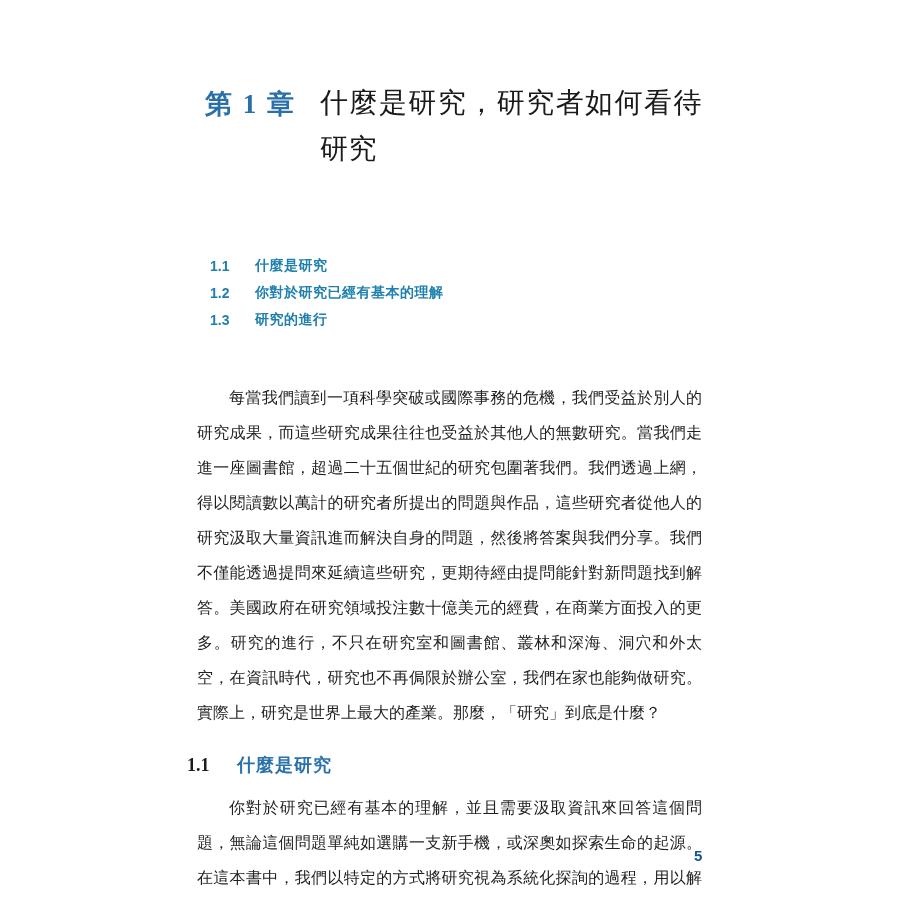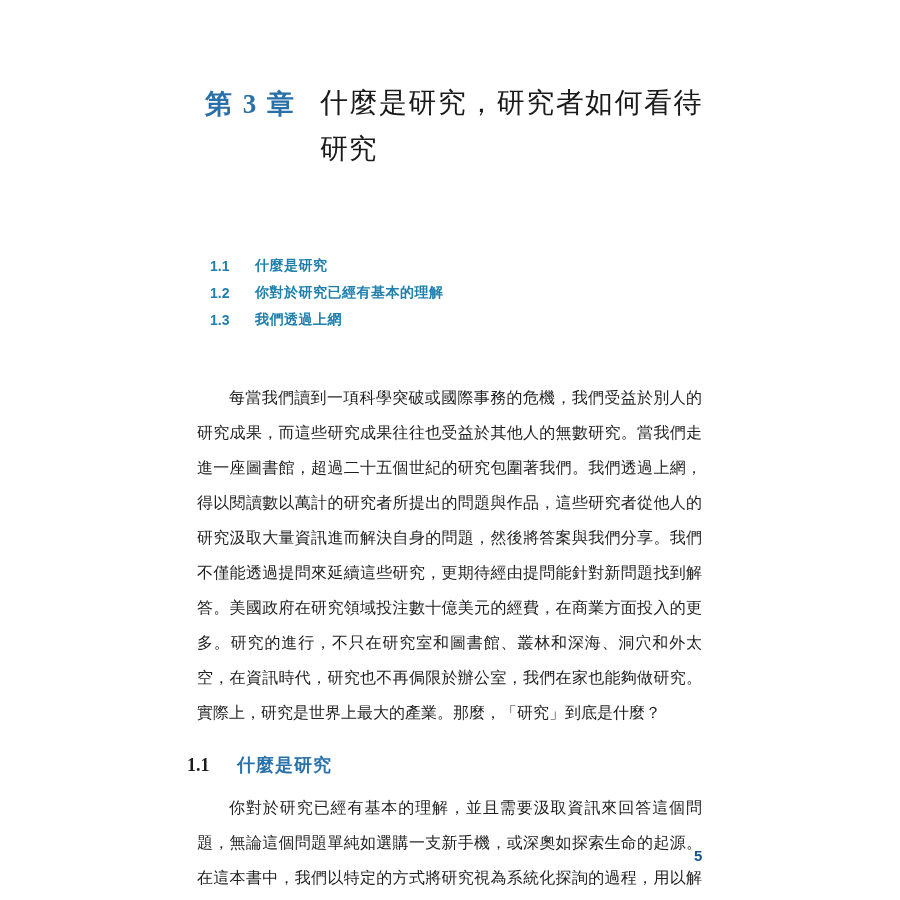--- a/index.html
+++ b/index.html
@@ -115,36 +115,36 @@
     font-size: 15px;
     font-weight: bold;
   }
 </style>
 </head>
 <body>
 
 <div class="page">
 
   <header class="chapter-header">
-    <span class="chapter-num">第 3 章</span>
+    <span class="chapter-num">第 1 章</span>
     <h1 class="chapter-title">什麼是研究，研究者如何看待研究</h1>
   </header>
 
   <nav class="toc">
     <div class="toc-row">
       <span class="toc-num">1.1</span>
       <span class="toc-label">什麼是研究</span>
     </div>
     <div class="toc-row">
       <span class="toc-num">1.2</span>
       <span class="toc-label">你對於研究已經有基本的理解</span>
     </div>
     <div class="toc-row">
       <span class="toc-num">1.3</span>
-      <span class="toc-label">我們透過上網</span>
+      <span class="toc-label">研究的進行</span>
     </div>
   </nav>
 
   <main class="body-text">
 
     <p><span>每當我們讀到一項科學突破或國際事務的危機，我們受益於別人的研究成果，而這些研究成果往往也受益於其他人的無數研究。當我們走進一座圖書館，超過二十五個世紀的研究包圍著我們。我們透過上網，得以閱讀數以萬計的研究者所提出的問題與作品，這些研究者從他人的研究汲取大量資訊進而解決自身的問題，然後將答案與我們分享。我們不僅能透過提問來延續這些研究，更期待經由提問能針對新問題找到解答。美國政府在研究領域投注數十億美元的經費，在商業方面投入的更多。研究的進行，不只在研究室和圖書館、叢林和深海、洞穴和外太空，在資訊時代，研究也不再侷限於辦公室，我們在家也能夠做研究。實際上，研究是世界上最大的產業。那麼，「研究」到底是什麼？</span></p>
 
     <h2 class="section-heading">
       <span class="section-num">1.1</span>
       <span class="section-title">什麼是研究</span>

